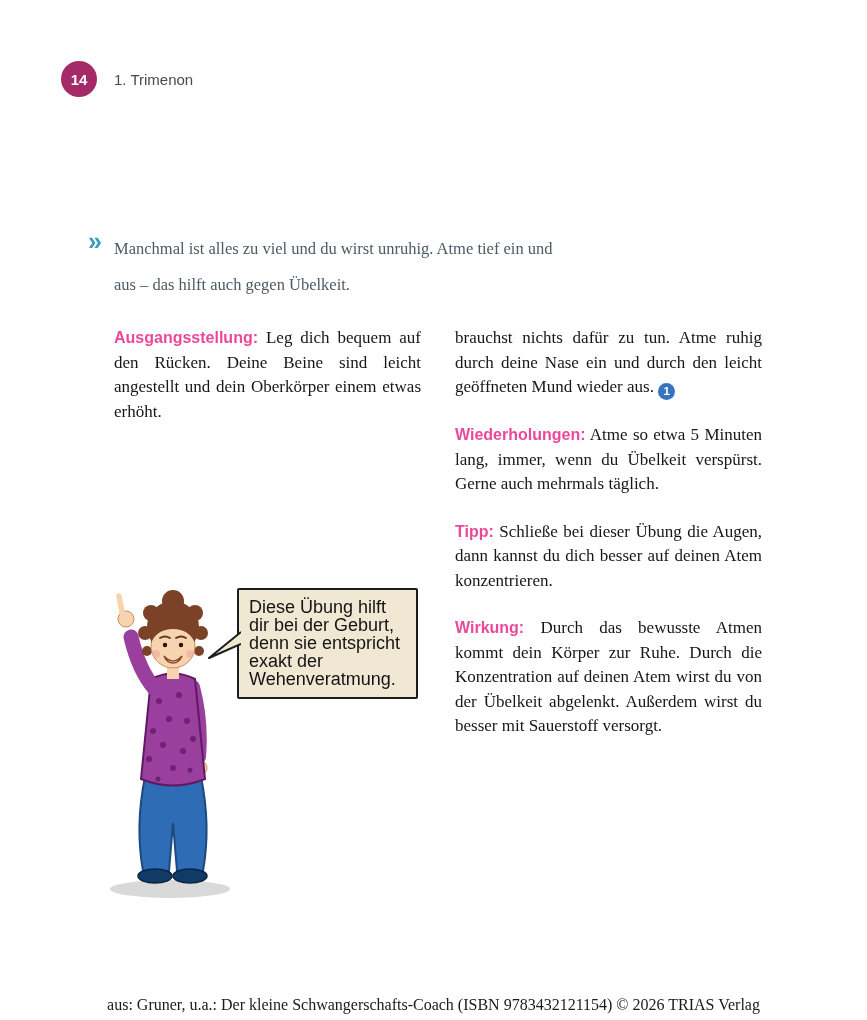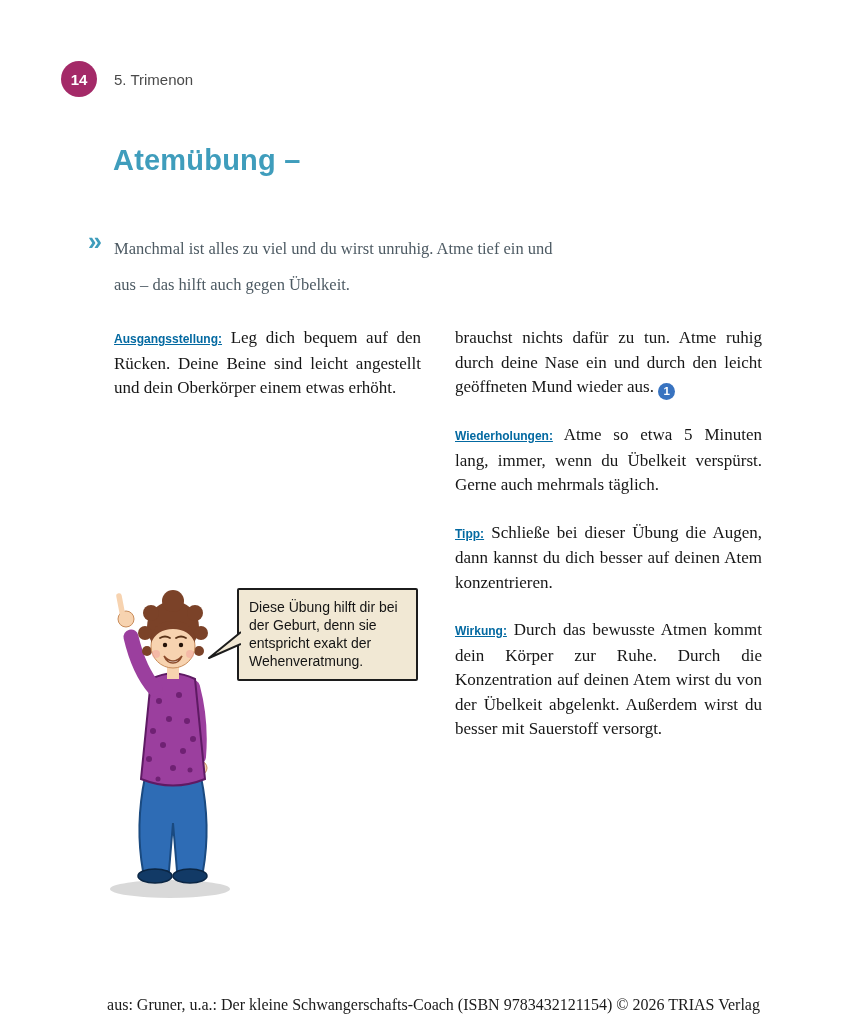--- a/index.html
+++ b/index.html
@@ -46,59 +46,59 @@
   .col-left  { left:114px; }
   .col-right { left:455px; }
   .para {
     font-family:"Liberation Serif", serif;
     font-size:17px; line-height:24.5px; color:#161616;
     text-align:justify; margin-bottom:23px;
     hyphens:auto;
   }
   .label {
     font-family:"Liberation Sans", sans-serif;
-    font-size:12px; font-weight:bold; color:#0369a1;text-decoration:underline;
+    font-size:16px; font-weight:bold; color:#ec4899;
   }
   .num-badge {
     display:inline-block; width:17px; height:17px; border-radius:50%;
     background:#3873c0; color:#ffffff;
     font-family:"Liberation Sans", sans-serif;
     font-size:11.5px; font-weight:bold; text-align:center; line-height:17px;
     vertical-align:-3px;
   }
 
   
   .figure { position:absolute; left:95px; top:570px; width:150px; height:332px; }
   .bubble {
     position:absolute; left:237px; top:588px; width:181px;
     background:#f1e8d4; border:2px solid #1c1c1c; border-radius:2px;
     padding:8px 9px 9px 10px;
-    font-size:14px; line-height:18px; color:#141414;
+    font-size:18px; line-height:18px; color:#141414;
   }
   .bubble-tail { position:absolute; left:205px; top:630px; width:36px; height:34px; }
 
   
   .footer {
     position:absolute; left:0; top:996px; width:867px;
     text-align:center;
     font-family:"Liberation Serif", serif;
     font-size:16px; color:#1a1a1a;
   }
 </style>
 </head>
 <body>
 
 <div class="page">
 
   <div class="page-badge">
     <span>14</span>
   </div>
-  <div class="chapter">5. Trimenon</div>
+  <div class="chapter">1. Trimenon</div>
 
-  <h1 class="title"><span>Atemübung –</span><br></h1>
+  <h1 class="title"><br></h1>
 
   <div class="intro-marker">»</div>
   <div class="intro-text">Manchmal ist alles zu viel und du wirst unruhig. Atme tief ein und aus – das hilft auch gegen Übelkeit.</div>
 
   <div class="col col-left">
     <p class="para">
       <span class="label">Ausgangsstellung:</span>
       <span>Leg dich bequem auf den Rücken. Deine Beine sind leicht angestellt und dein Oberkörper einem etwas erhöht.</span>
     </p>
   </div>

